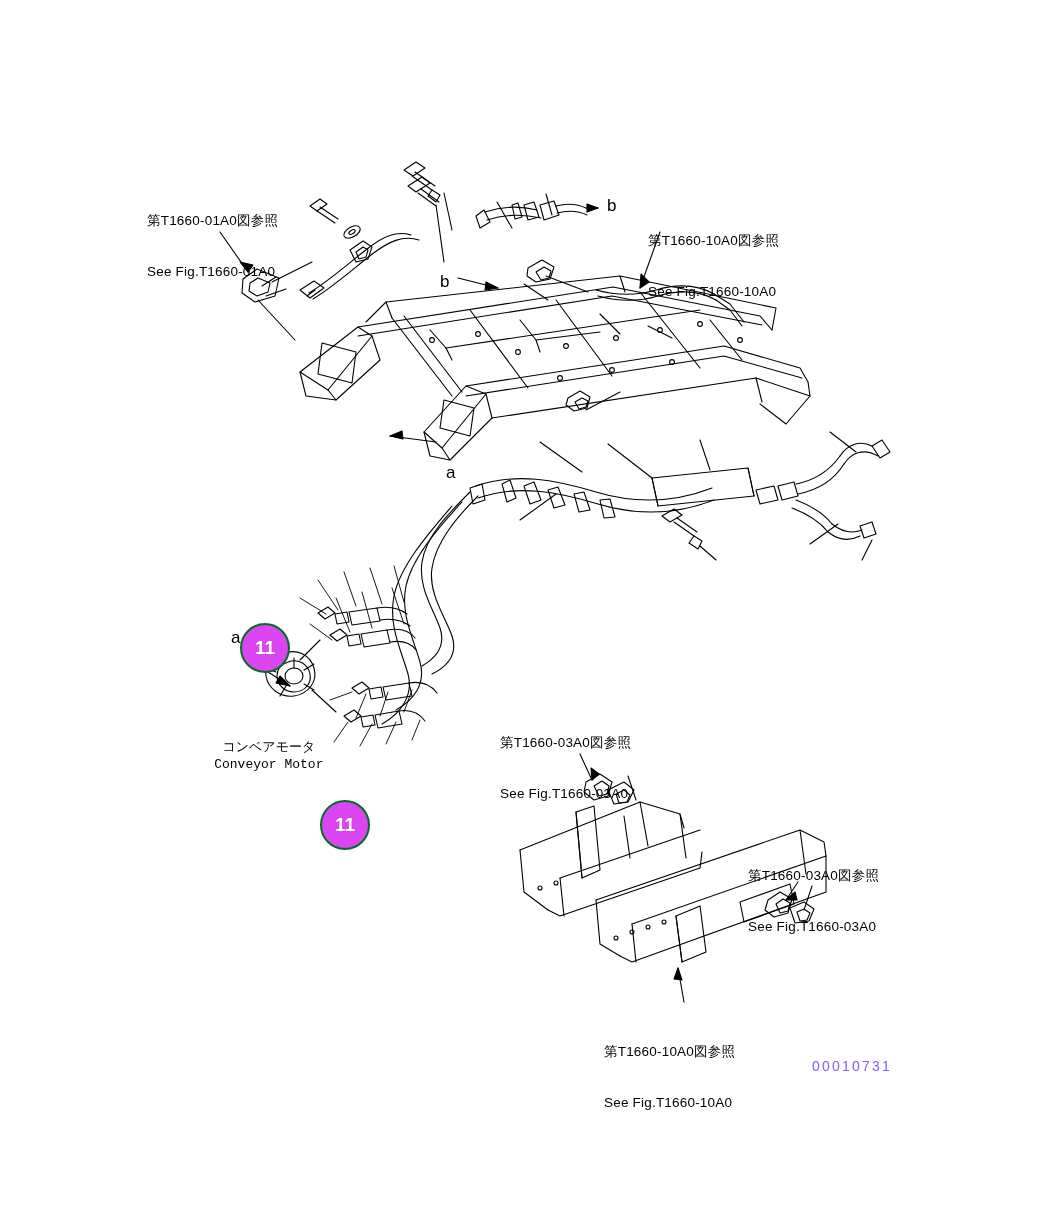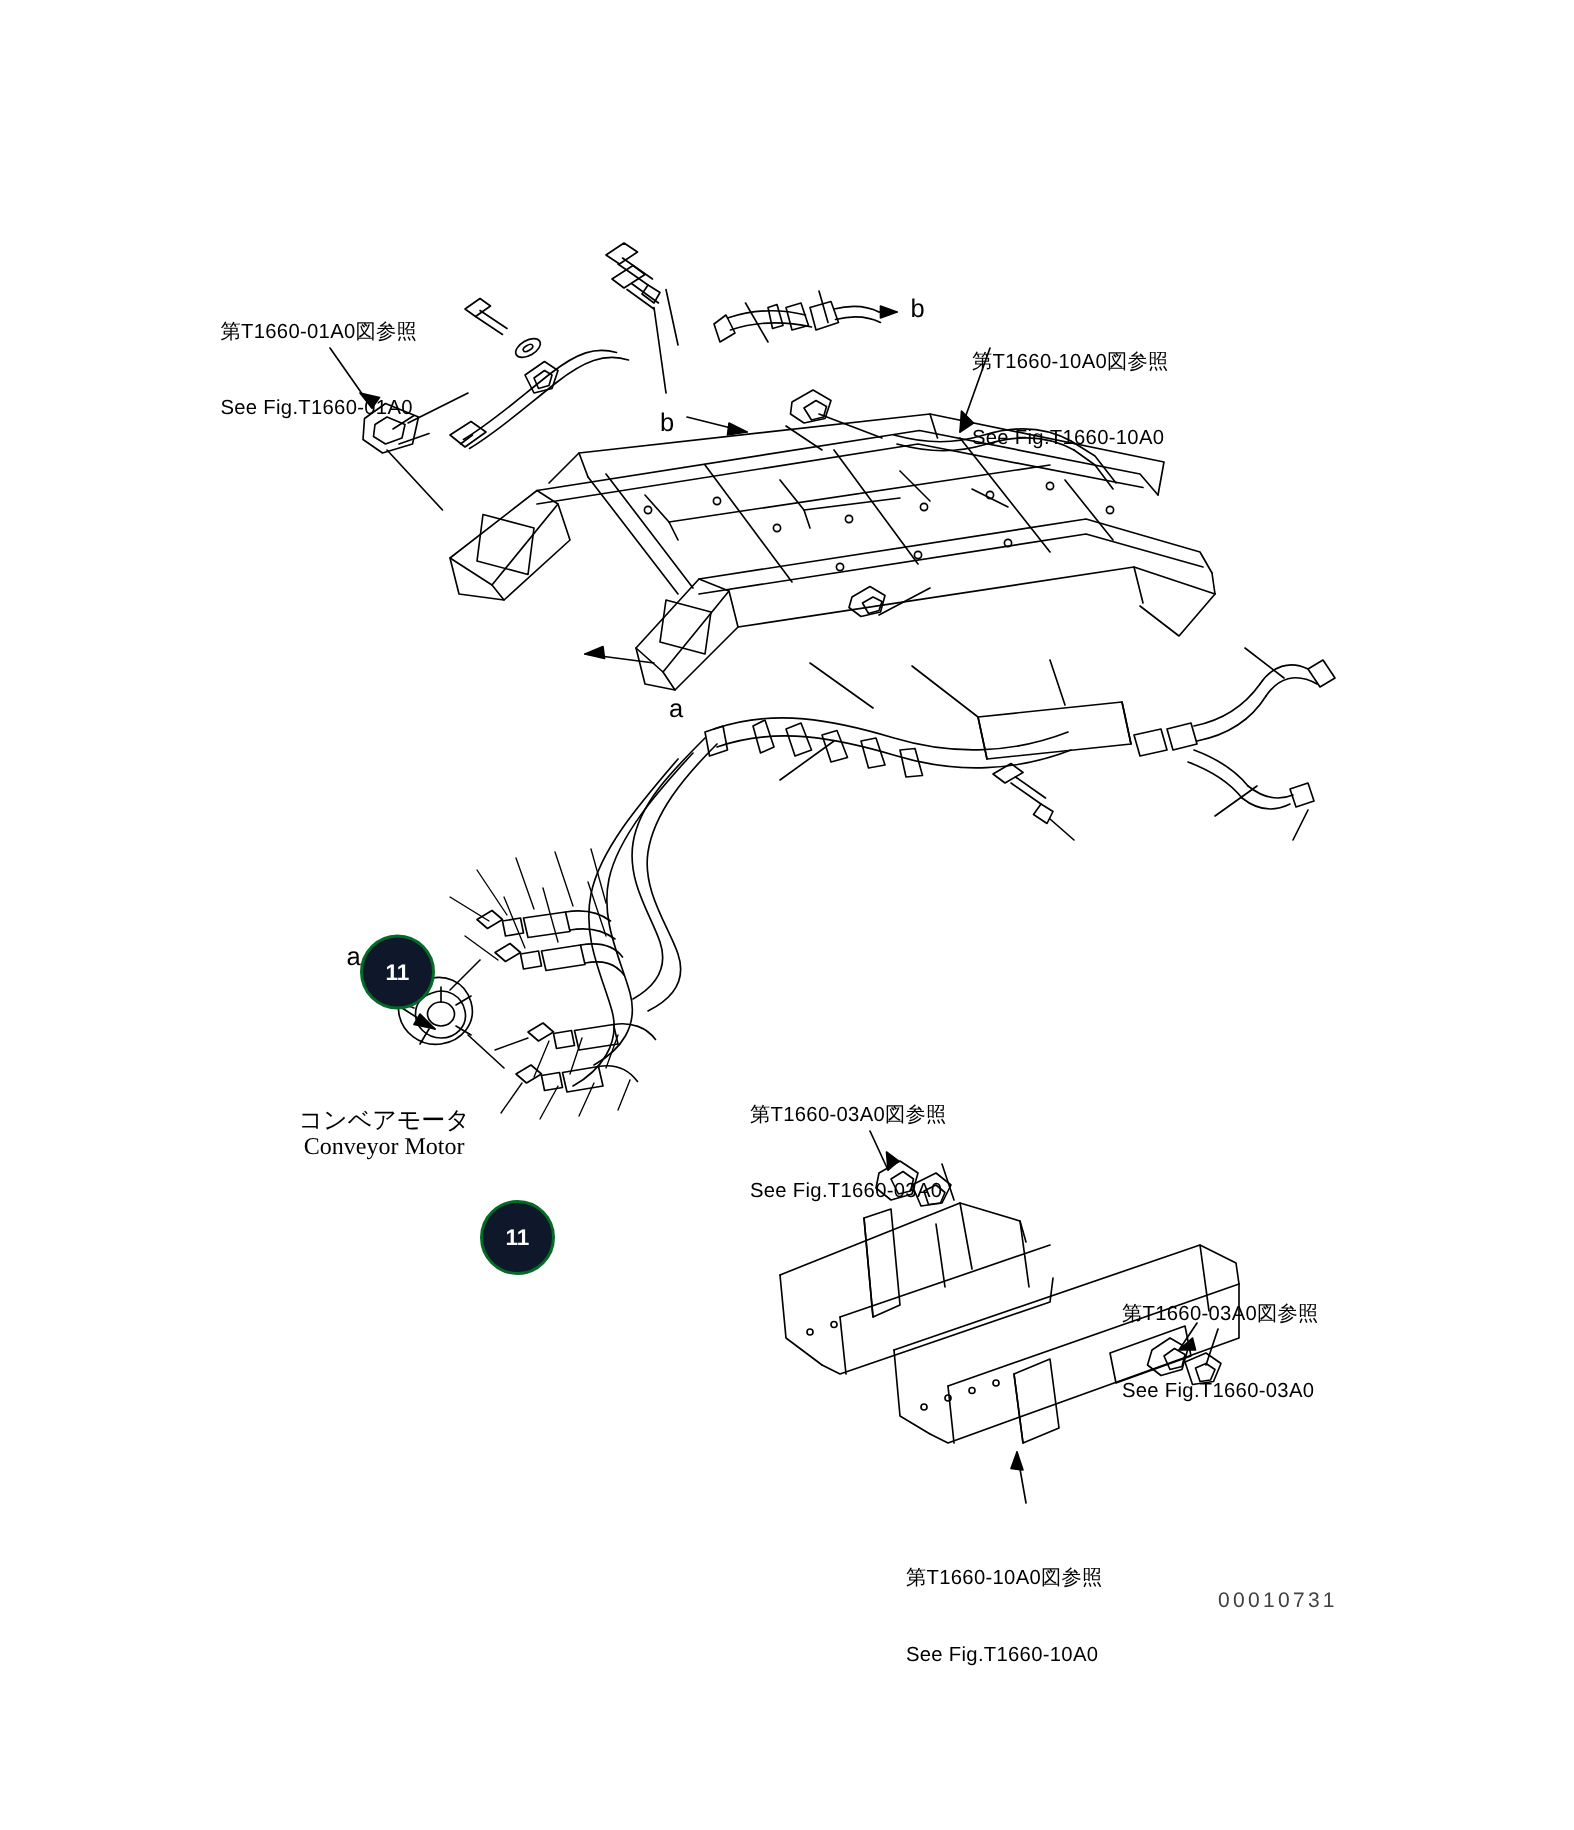--- a/index.html
+++ b/index.html
@@ -36,47 +36,47 @@
     color: #000;
     letter-spacing: 0.2px;
   }
   .anno .l1 { display: block; }
   .anno .l2 { display: block; }
   .partnum {
     position: absolute;
     font-family: "Liberation Sans", sans-serif;
     font-size: 14px;
     letter-spacing: 2.2px;
-    color: #404040;
+    color: #8b5cf6;
   }
   .callout {
     position: absolute;
     width: 46px;
     height: 46px;
     border-radius: 50%;
-    background: #0f172a;
+    background: #d946ef;
     border: 2px solid #046b27;
     color: #ffffff;
-    font-size: 15px;
+    font-size: 19px;
     font-weight: bold;
     display: flex;
     align-items: center;
     justify-content: center;
     font-family: "Liberation Sans", sans-serif;
   }
   .marker {
     position: absolute;
     font-family: "Liberation Sans", sans-serif;
     font-size: 17px;
     color: #000;
   }
   .motor-label {
     position: absolute;
-    font-family: Liberation Serif, serif;
-    font-size: 16px;
+    font-family: Liberation Mono, monospace;
+    font-size: 13px;
     line-height: 17px;
     white-space: pre;
     text-align: center;
   }
 </style>
 </head>
 <body>
 
 <div id="sheet">
 

